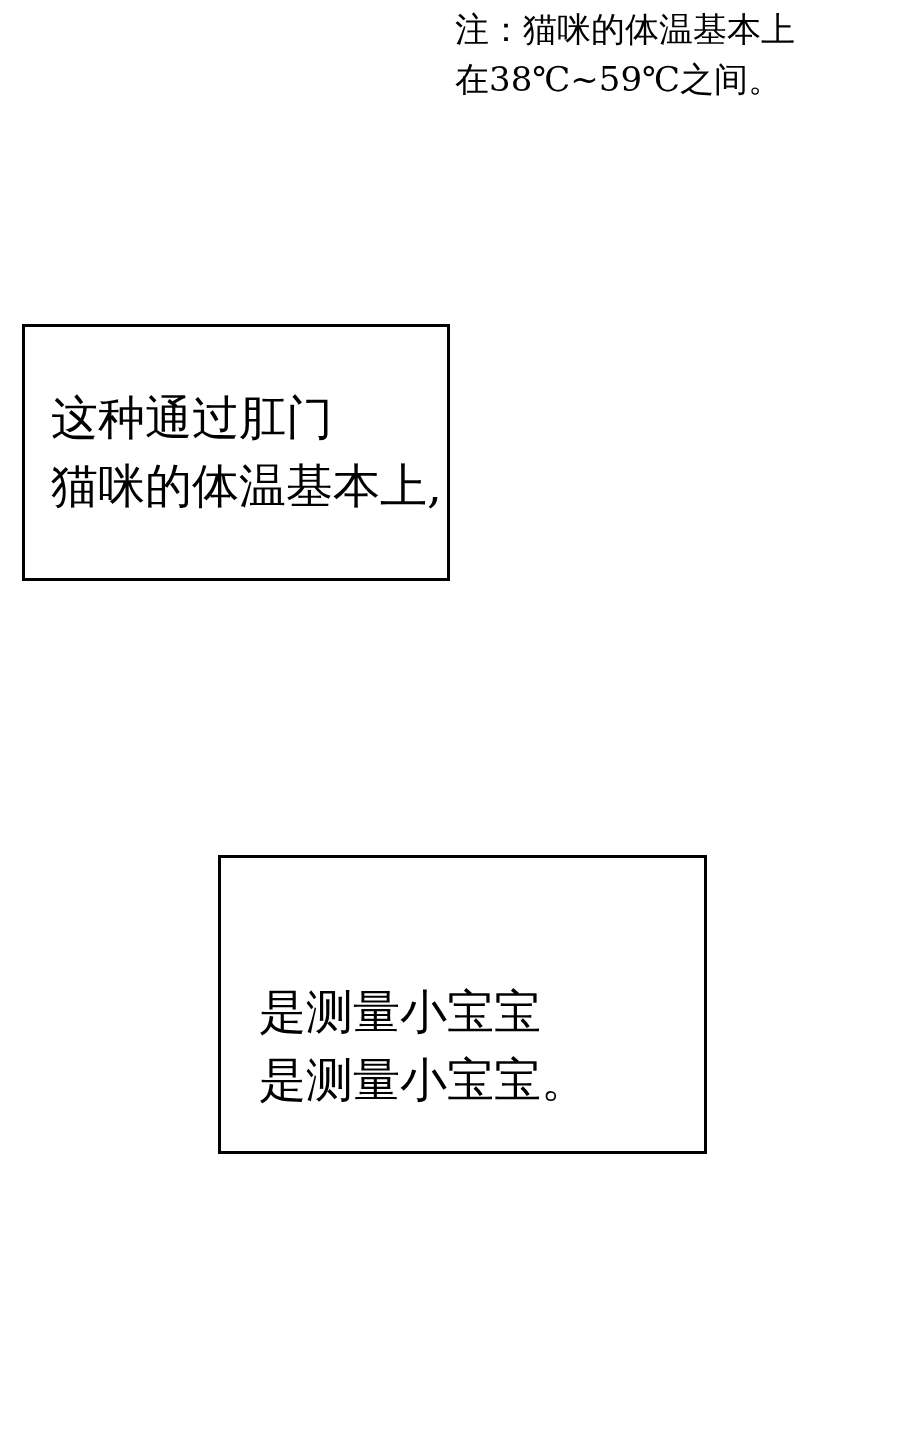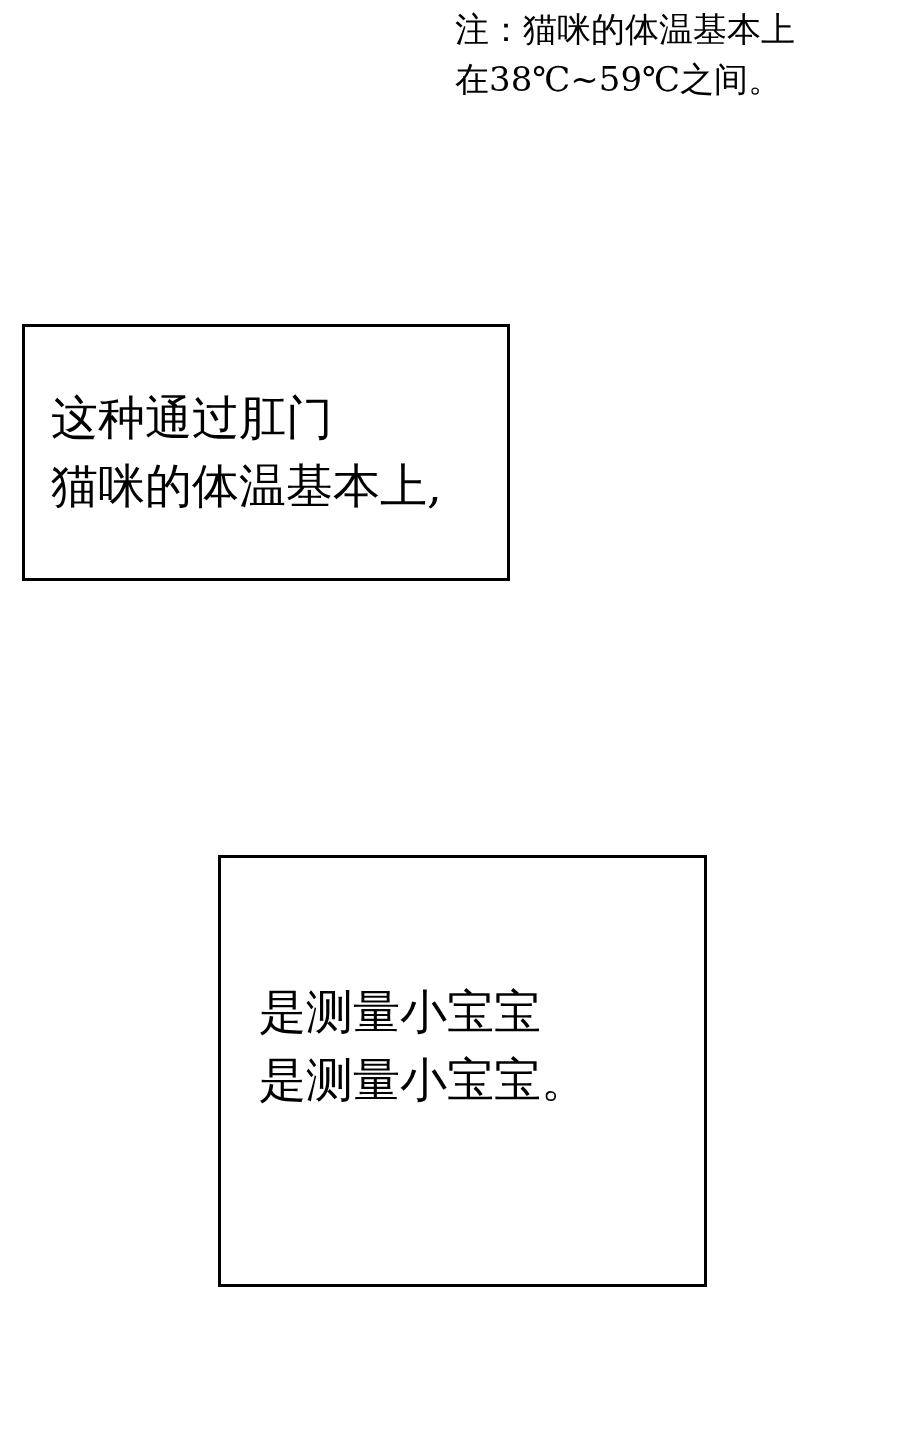--- a/index.html
+++ b/index.html
@@ -34,33 +34,33 @@
   .caption-box .text {
     position: absolute;
     font-size: 47px;
     line-height: 68px;
     white-space: nowrap;
   }
   .caption-box .text .line { display: block; }
   #box1 {
     left: 22px;
     top: 324px;
-    width: 488px;
+    width: 428px;
     height: 257px;
     padding-left: 29px;
   }
   #box1 .text {
     left: 26px;
     top: 57px;
   }
   #box2 {
     left: 218px;
     top: 855px;
     width: 489px;
-    height: 432px;
+    height: 299px;
   }
   #box2 .text {
     left: 38px;
     top: 120px;
   }
 </style>
 </head>
 <body>
 
 <div class="note">

